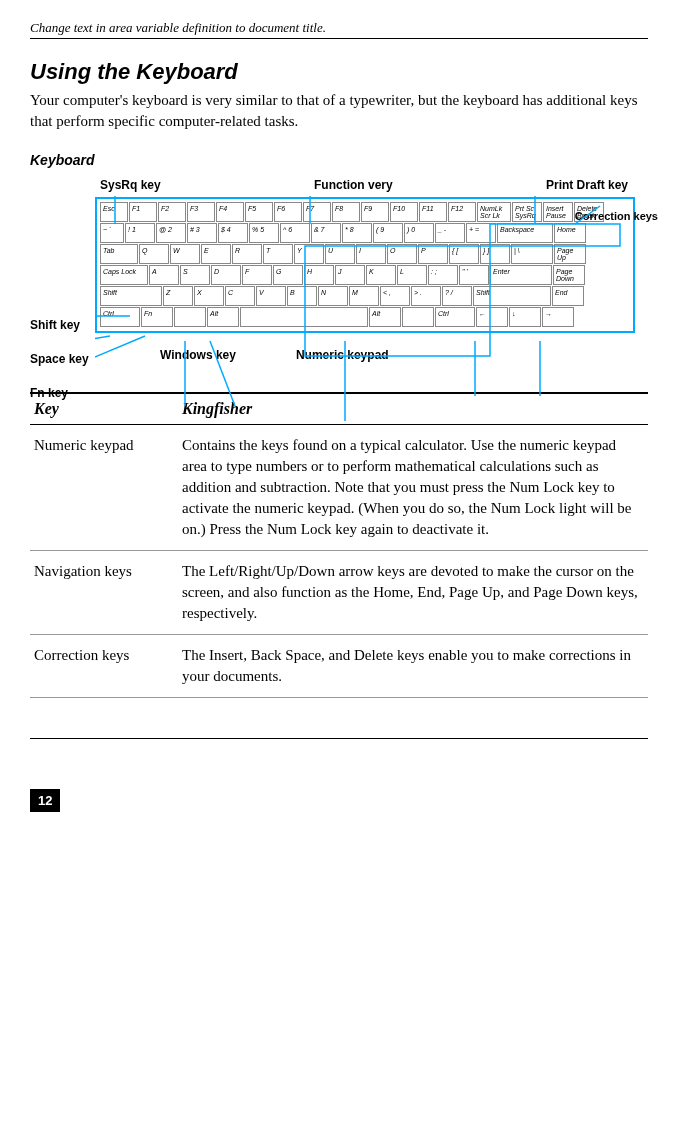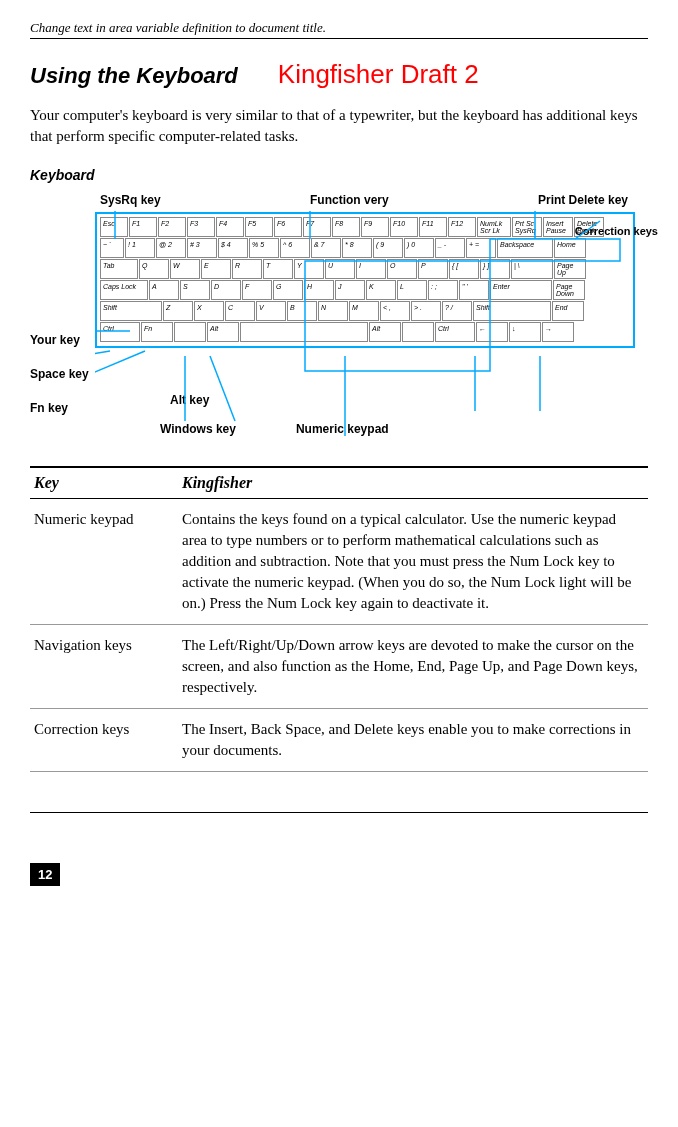--- a/index.html
+++ b/index.html
@@ -13,22 +13,23 @@
     .header-note {
       font-style: italic;
       font-size: 13px;
       border-bottom: 1px solid #000;
       padding-bottom: 2px;
       margin-bottom: 20px;
     }
     .title-row {
       display: flex;
       align-items: baseline;
-      gap: 40px;
-      margin-bottom: 15px;
+      gap: 24px;
+      margin-bottom: 5px;
+      justify-content: space-between;
     }
     .section-title {
       font-weight: bold;
       font-style: italic;
       font-size: 22px;
       font-family: Arial, sans-serif;
     }
     .draft-label {
       color: #ff0000;
       font-size: 26px;
@@ -184,32 +185,31 @@
   </style>
 </head>
 <body>
 
 
 
 <div class="header-note">Change text in area variable definition to document title.</div>
 
 <div class="title-row">
   <span class="section-title">Using the Keyboard</span>
-  <span class="draft-label">Kingfisher Draft 2</span>
 </div>
 
 <div class="body-text">Your computer's keyboard is very similar to that of a typewriter, but the keyboard has additional keys that perform specific computer-related tasks.</div>
 
 <div class="subheading">Keyboard</div>
 
 <div class="kb-diagram">
   <div class="kb-labels-top">
     <span>SysRq key</span>
     <span>Function very</span>
-    <span>Print Delete key</span>
+    <span>Print Draft key</span>
   </div>
   <div class="correction-label">Correction keys</div>
 
   <svg style="position:absolute; left:65px; top:18px; width:540px; height:230px; pointer-events:none;">
     <line class="callout-line" x1="20" y1="0" x2="20" y2="28"></line>
     <line class="callout-line" x1="215" y1="0" x2="215" y2="28"></line>
     <line class="callout-line" x1="440" y1="0" x2="440" y2="28"></line>
     <line class="callout-line" x1="505" y1="10" x2="480" y2="28"></line>
     <rect class="highlight-box" x="395" y="28" width="130" height="22"></rect>
     <rect class="highlight-box" x="210" y="50" width="185" height="110"></rect>
@@ -317,29 +317,26 @@
         <div class="key" style="width: 32px;">Alt</div>
         <div class="key" style="width: 32px;"></div>
         <div class="key" style="width: 40px;">Ctrl</div>
         <div class="key" style="width: 32px;">←</div>
         <div class="key" style="width: 32px;">↓</div>
         <div class="key" style="width: 32px;">→</div>
       </div>
   </div>
 
   <div class="side-labels">
-    <div>Your key</div>
+    <div>Shift key</div>
     <div>Space key</div>
     <div>Fn key</div>
   </div>
 
 
-  <div class="bottom-labels">
-    <span>Alt key</span>
-  </div>
   <div class="bottom-labels2">
     <span>Windows key</span>
     <span>Numeric keypad</span>
   </div>
 </div>
 
 <table class="key-table">
   <thead>
     <tr>
       <th>Key</th>

